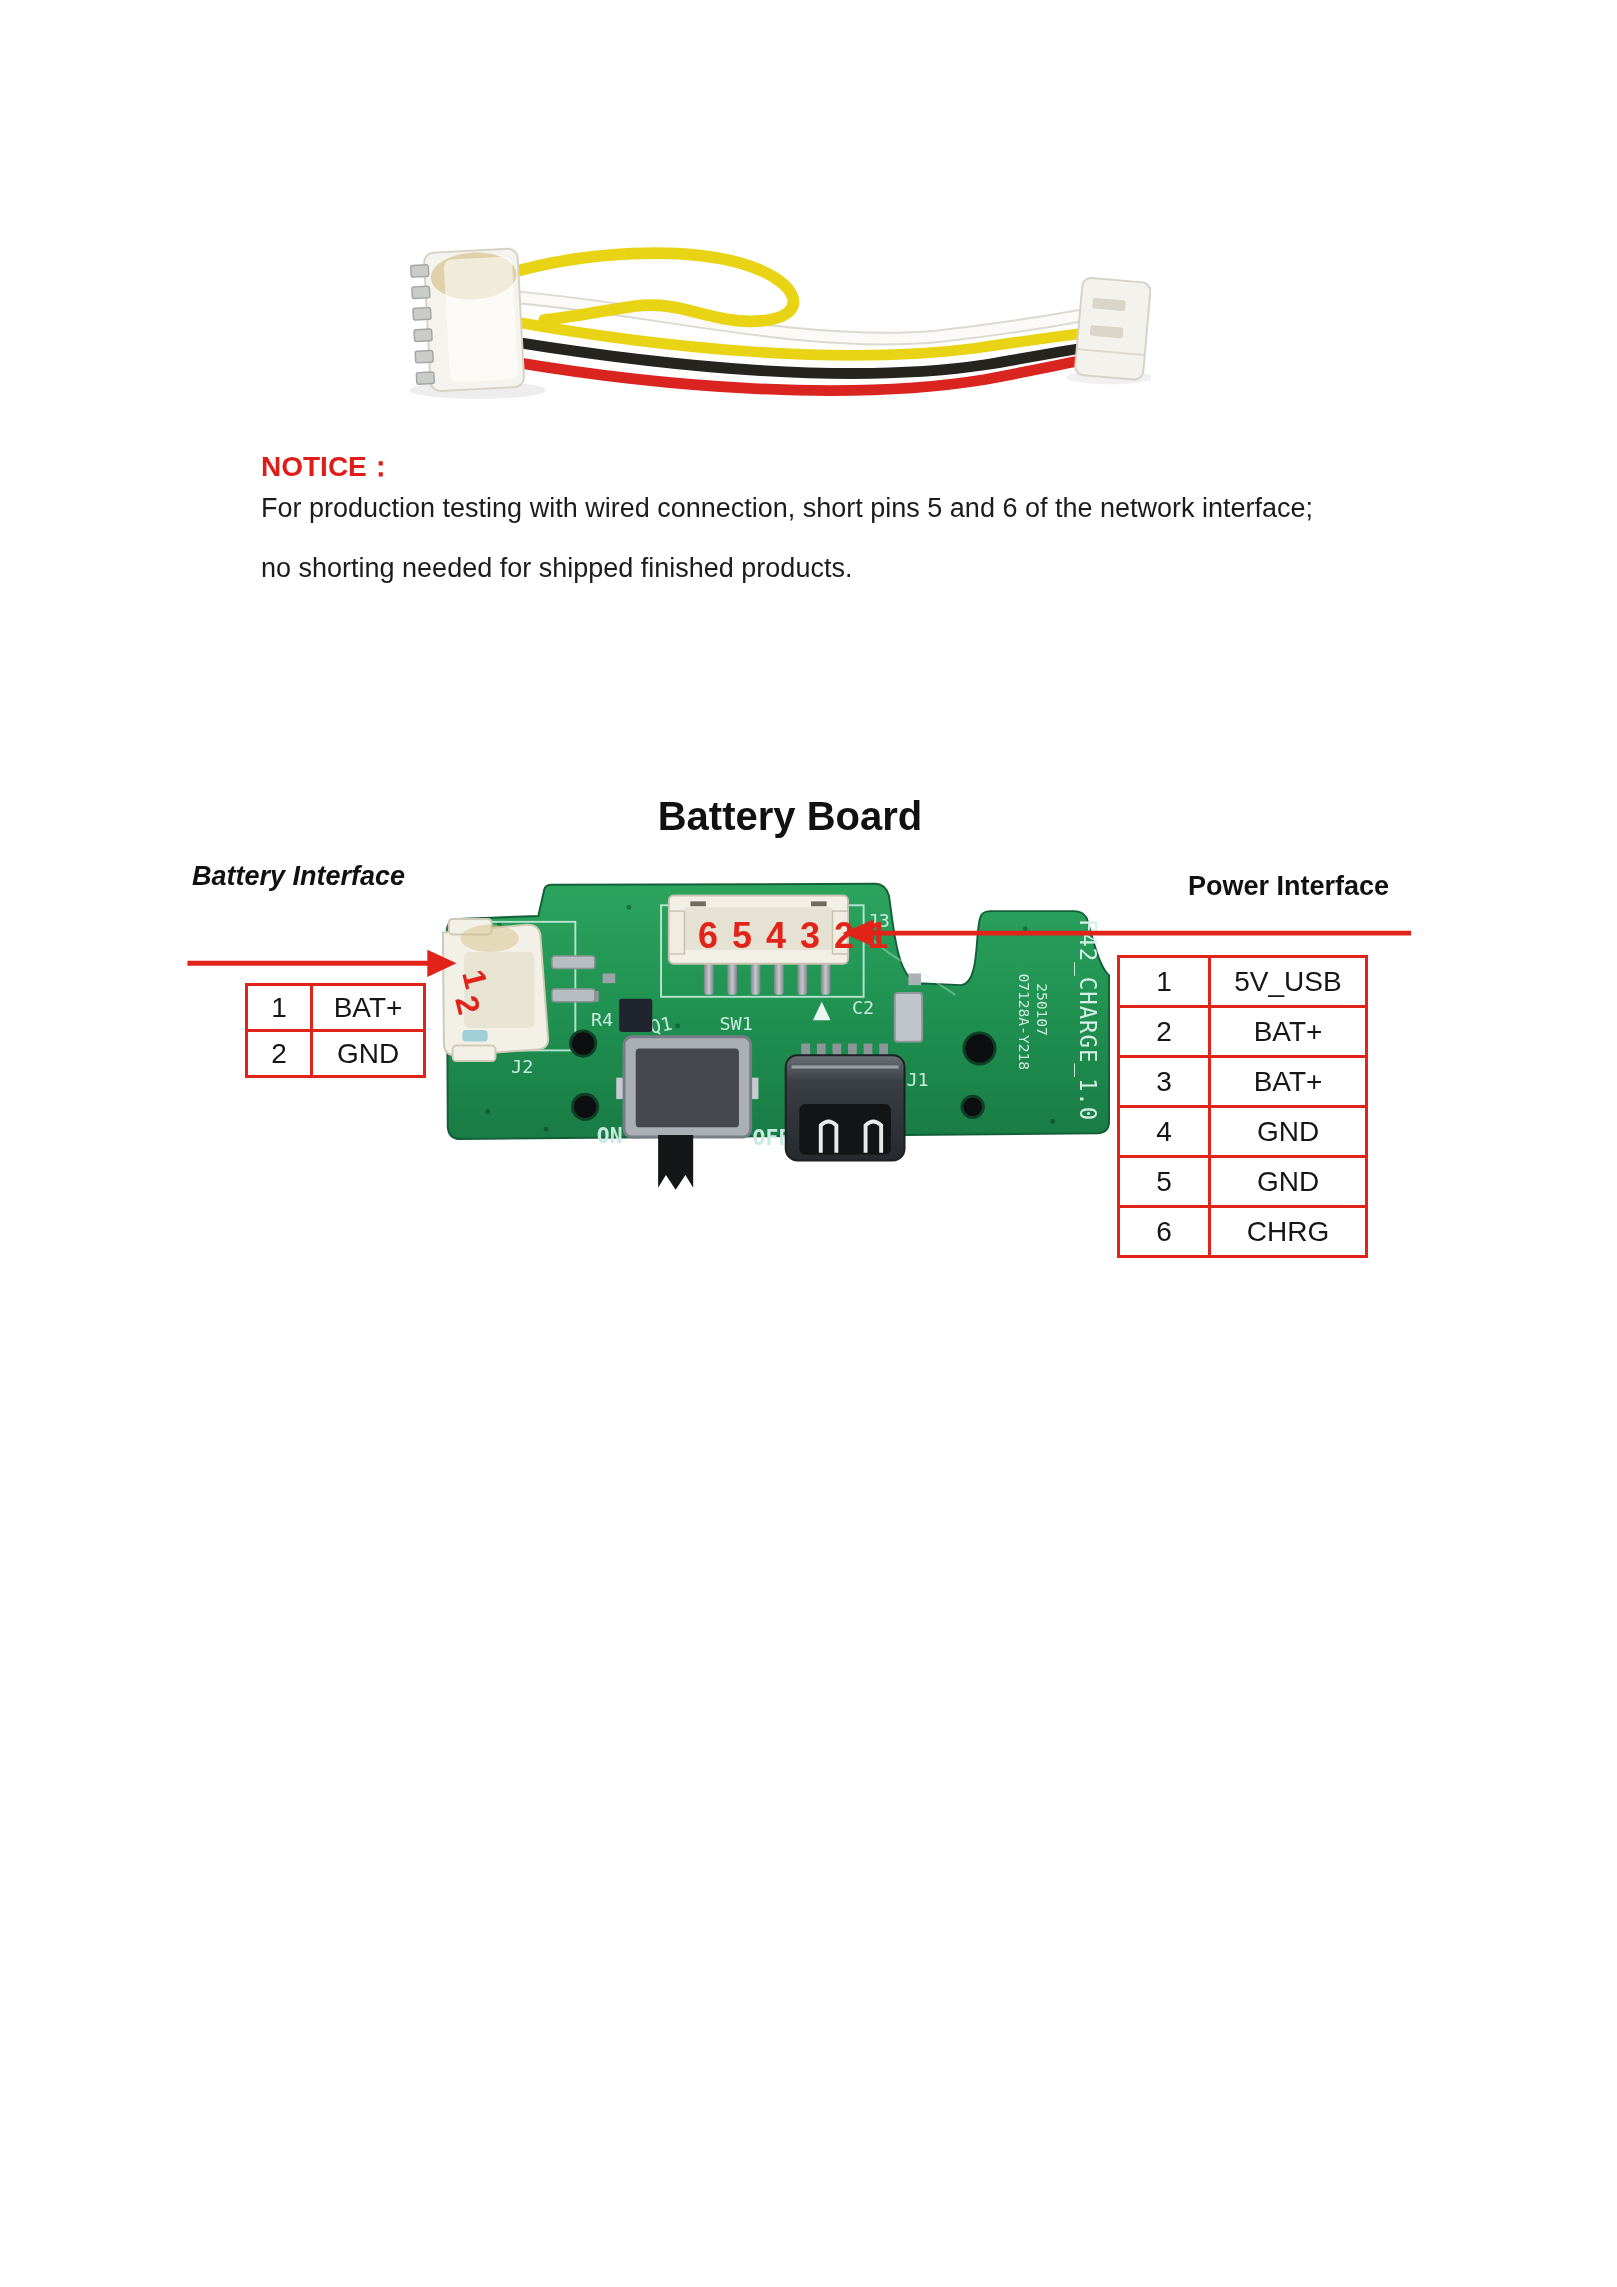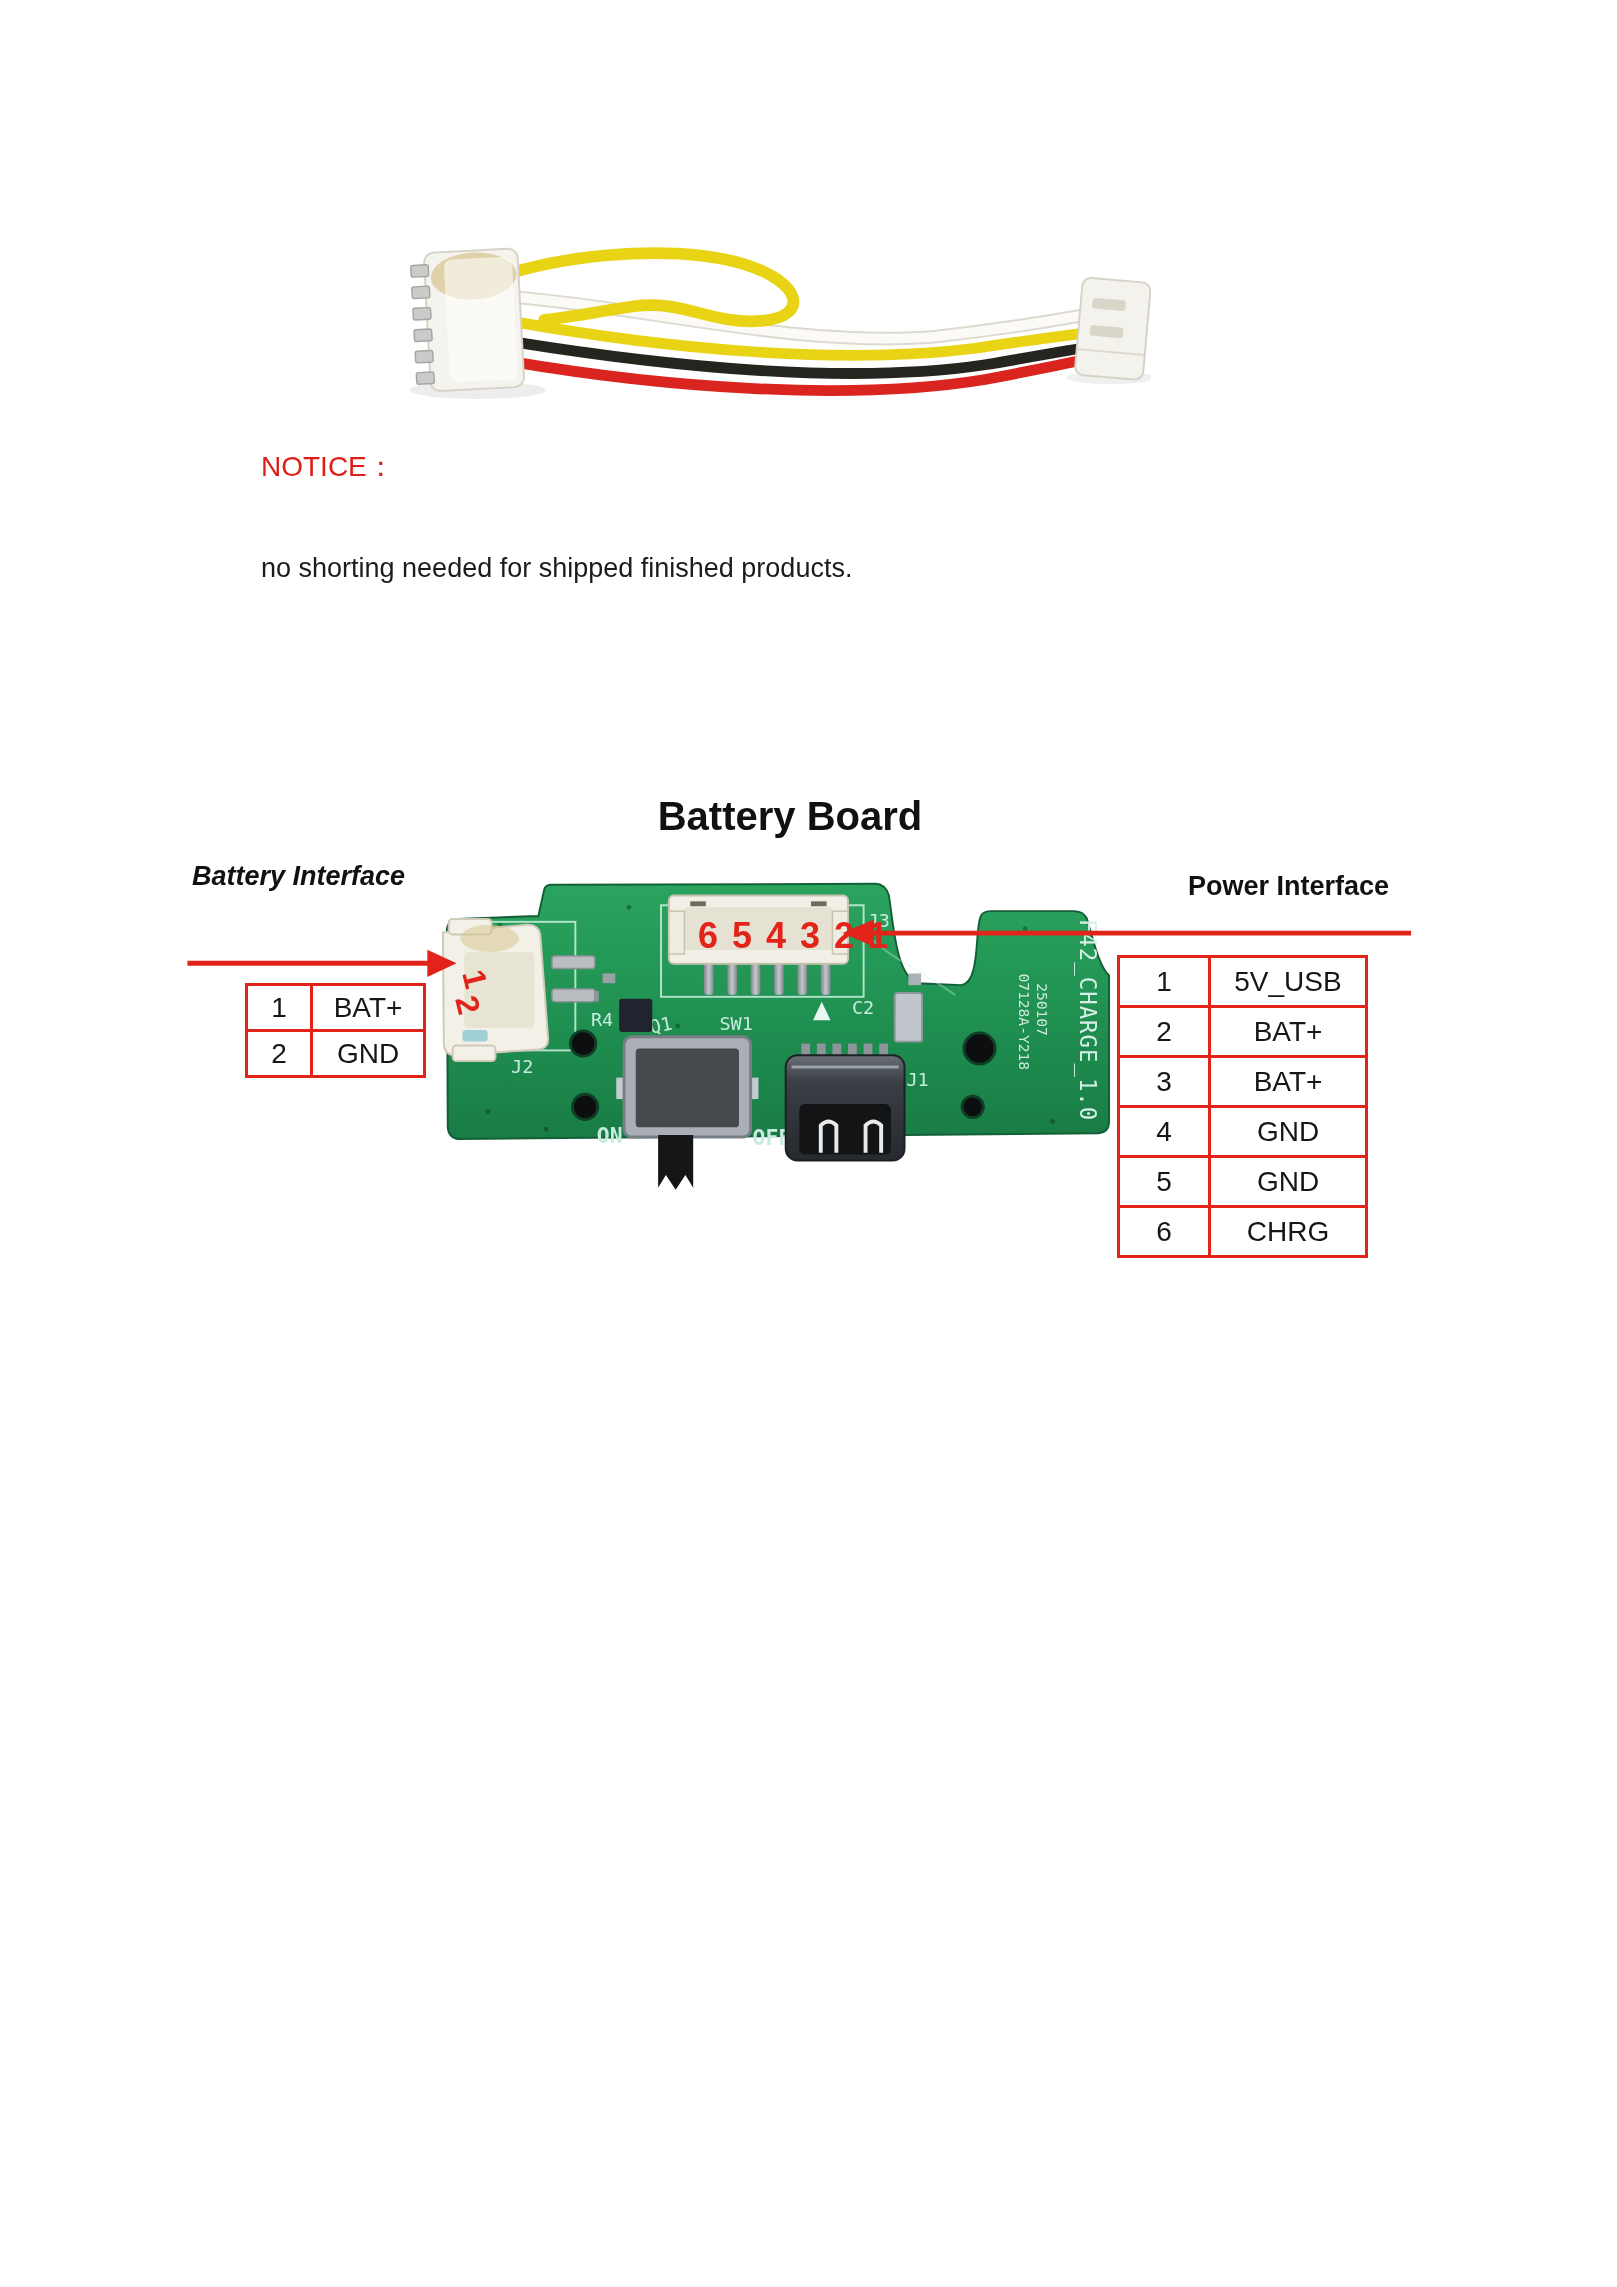--- a/index.html
+++ b/index.html
@@ -6,21 +6,21 @@
   .page{
     position:relative;
     width:1618px;height:2288px;
     background:#ffffff;
     font-family:"Liberation Sans",sans-serif;
     overflow:hidden;
     margin:0 auto;
   }
   .abs{position:absolute;}
   
-  #notice-title{left:261px;top:448px;font-size:28px;font-weight:normal;color:#df1d18;}
+  #notice-title{left:261px;top:448px;font-size:28px;font-weight:bold;color:#df1d18;}
   .notice-line{left:261px;font-size:27px;color:#1c1c1c;white-space:nowrap;}
   #notice-line1{top:493px;}
   #notice-line2{top:553px;}
   
   #fig-title{left:546px;top:794px;width:488px;text-align:center;
              font-size:40px;font-weight:bold;color:#111;}
   
   .iface-label{font-size:27px;font-weight:bold;color:#111;white-space:nowrap;}
   #battery-label{left:192px;top:861px;font-style:italic;}
   #power-label{left:1188px;top:871px;}
@@ -78,20 +78,21 @@
 
     <g transform="rotate(5 740 100)">
       <rect x="706" y="52" width="70" height="100" rx="9" fill="#f4f2ec" stroke="#d6d2c6" stroke-width="2"></rect>
       <rect x="718" y="72" width="34" height="11" rx="3" fill="#d9d5c8"></rect>
       <rect x="718" y="100" width="34" height="11" rx="3" fill="#d9d5c8"></rect>
       <line x1="706" y1="126" x2="776" y2="126" stroke="#ddd9cd" stroke-width="2"></line>
     </g>
   </svg>
 
   <div class="abs" id="notice-title">NOTICE：</div>
+  <div class="abs notice-line" id="notice-line1">For production testing with wired connection, short pins 5 and 6 of the network interface;</div>
   <div class="abs notice-line" id="notice-line2">no shorting needed for shipped finished products.</div>
 
   <div class="abs" id="fig-title">Battery Board</div>
 
   <svg class="abs" style="left:429px;top:878px;" width="692" height="336" viewBox="0 0 710 345">
     <defs>
       <linearGradient id="pcbGrad" x1="0" y1="0" x2="0" y2="1">
         <stop offset="0" stop-color="#2ba45e"></stop>
         <stop offset="0.55" stop-color="#1f8f50"></stop>
         <stop offset="1" stop-color="#197c45"></stop>

